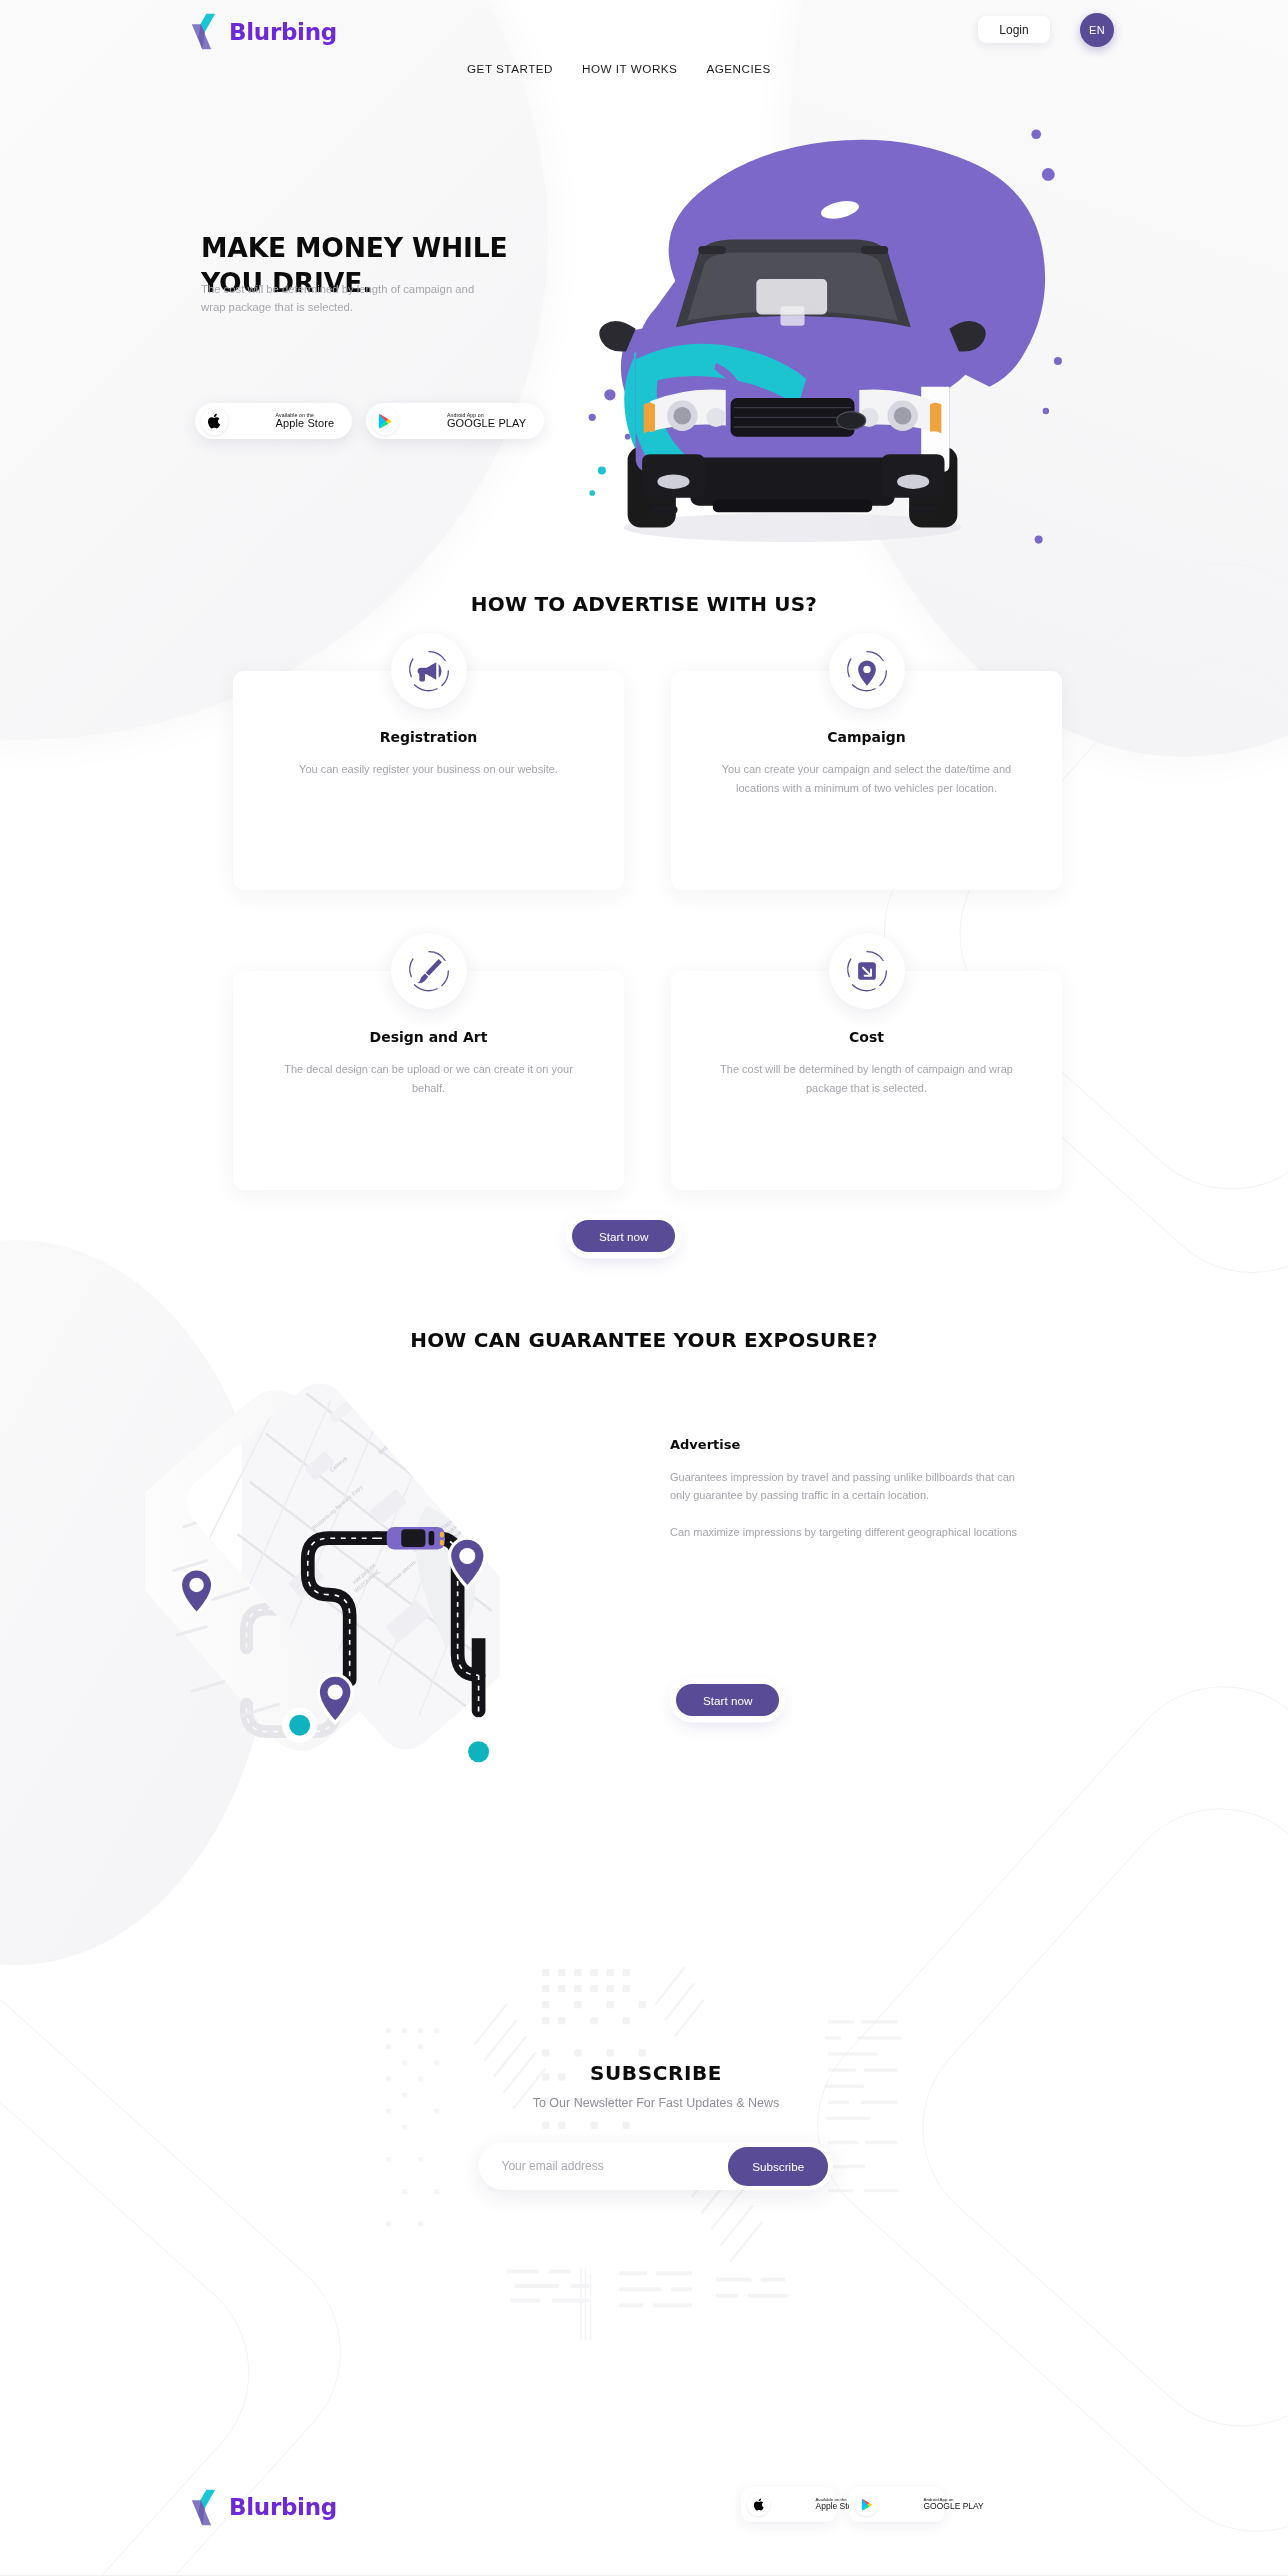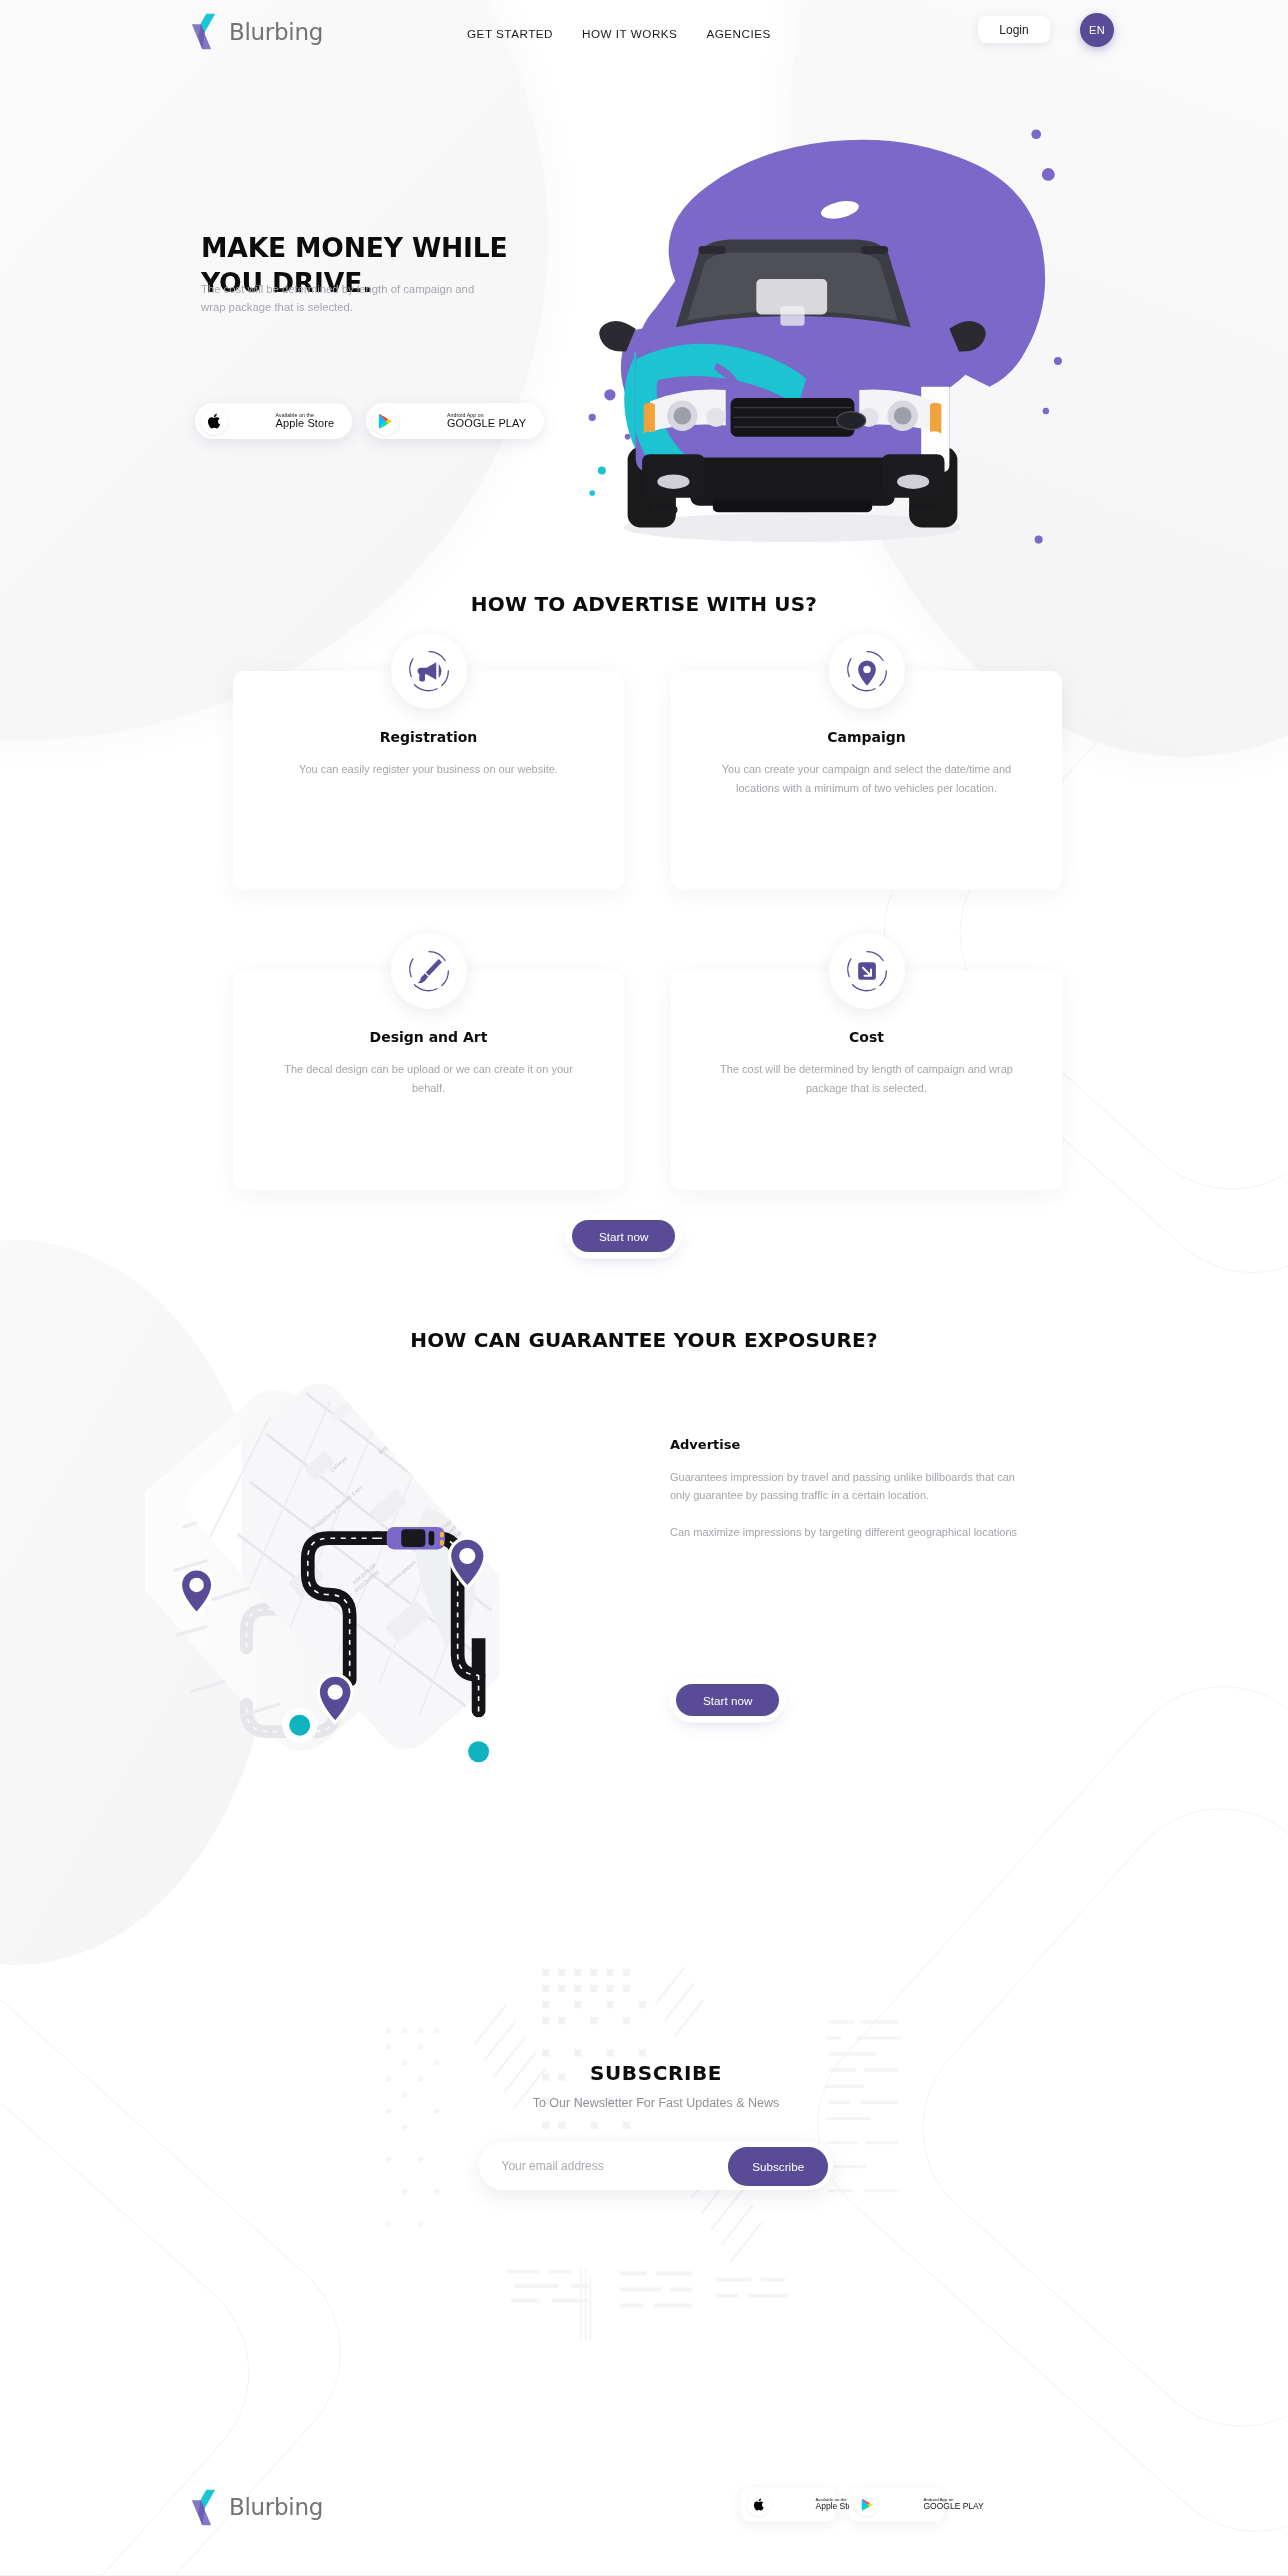--- a/index.html
+++ b/index.html
@@ -49,26 +49,26 @@
     position: absolute; left: 0; width: 100%; height: 0.8px; background: #f0f0f2;
   }
 
   
   .header {
     position: absolute; top: 0; left: 0; width: 1288px; height: 71px;
     display: flex; align-items: center; z-index: 20;
   }
   .logo-wrap { position: absolute; left: 190px; top: 13px; display: flex; align-items: center; gap: 8px; }
   .logo-mark { width: 31px; height: 37px; position: relative; }
-  .logo-text { font-size: 23px; font-weight: 400; letter-spacing: -0.3px; color: #737373; font-family: "DejaVu Sans", sans-serif; }
+  .logo-text { font-size: 23px; font-weight: 700; letter-spacing: -0.3px; color: #6d28d9; font-family: "DejaVu Sans", sans-serif; }
 
   .nav { position: absolute; left: 467px; top: 27px; display: flex; gap: 29px; }
   .nav a {
     font-size: 11.7px; letter-spacing: 0.5px; color: #1b1b1b; text-decoration: none;
-    font-family: "Liberation Sans", sans-serif; white-space: nowrap;
+    font-family: "Liberation Sans", sans-serif; white-space: nowrap; margin-top: 35px;
   }
   .login-btn {
     position: absolute; left: 978px; top: 16px; width: 72px; height: 27px;
     background: #fff; border-radius: 8px; display: flex; align-items: center; justify-content: center;
     box-shadow: 0 2.4px 9.7px rgba(40,30,80,0.10); font-size: 12px; color: #222; cursor: pointer;
   }
   .lang-btn {
     position: absolute; left: 1080px; top: 13px; width: 34px; height: 34px; border-radius: 50%;
     background: #5a4b96; color: #fff; display: flex; align-items: center; justify-content: center;
     font-size: 11px; letter-spacing: 0.3px; cursor: pointer;

